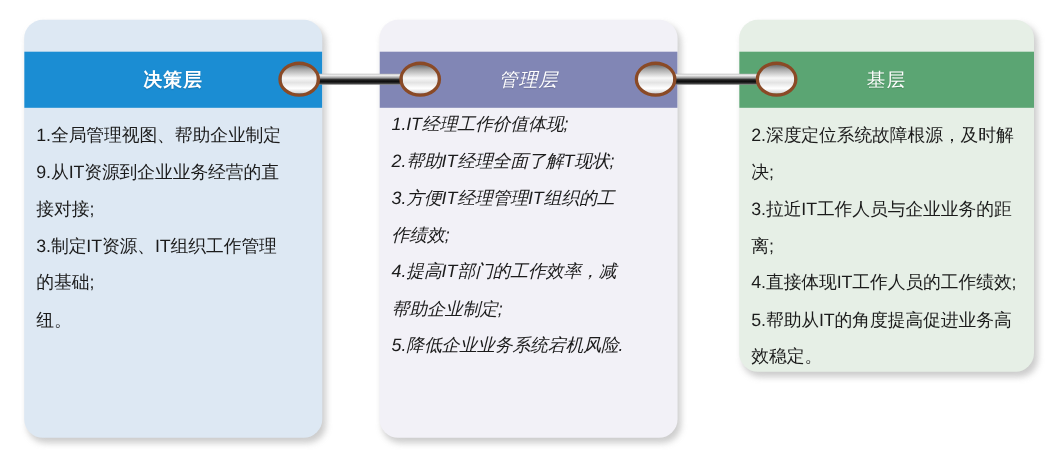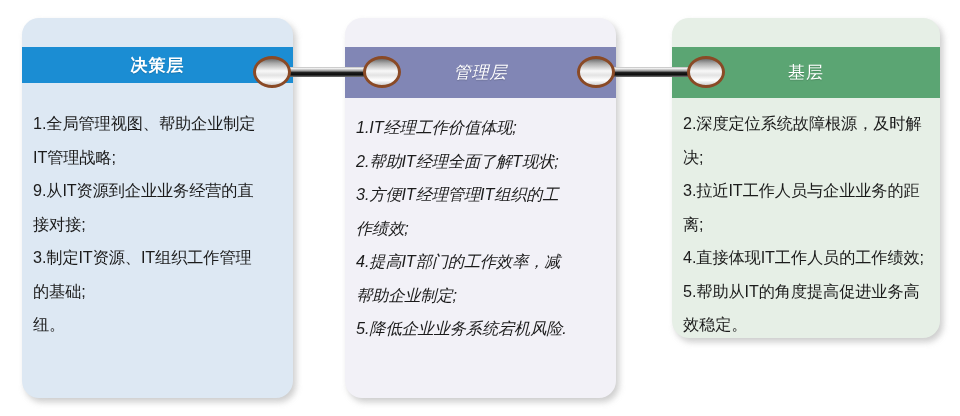--- a/index.html
+++ b/index.html
@@ -55,39 +55,39 @@
     color: #1b1b1b;
     white-space: nowrap;
     letter-spacing: -0.1px;
   }
 
   
   #card-decision {
     left: 22px; top: 18px; width: 271px; height: 380px;
     background: #dde8f3;
   }
-  #card-decision .card-header { top: 29px; height: 36px; background: #1b8dd3; }
+  #card-decision .card-header { top: 29px; height: 51px; background: #1b8dd3; }
 
   
   #card-management {
     left: 345px; top: 18px; width: 271px; height: 380px;
     background: #f2f1f7;
     font-style: italic;
   }
   #card-management .card-header { top: 29px; height: 51px; background: #8186b5; }
 
   
   #card-base {
     left: 672px; top: 18px; width: 268px; height: 320px;
     background: #e6efe6;
   }
   #card-base .card-header { top: 29px; height: 51px; background: #5ba573; }
 
   #card-decision .card-body { top: 80px; }
-  #card-management .card-body { top: 84px; }
+  #card-management .card-body { top: 70px; }
   #card-base  .card-body { top: 80px; }
 
   
   .connector {
     position: absolute;
     height: 34px;
     pointer-events: none;
   }
   .connector .bar {
     position: absolute;
@@ -122,21 +122,20 @@
 <body>
 
 <div id="stage">
 
   <div class="card" id="card-decision">
     <div class="card-header">
       <span class="card-title bold">决策层</span>
     </div>
     <div class="card-body">
       <div class="bullet-line">1.全局管理视图、帮助企业制定</div>
-      <div class="bullet-line">IT管理战略;</div>
       <div class="bullet-line">9.从IT资源到企业业务经营的直</div>
       <div class="bullet-line">接对接;</div>
       <div class="bullet-line">3.制定IT资源、IT组织工作管理</div>
       <div class="bullet-line">的基础;</div>
       <div class="bullet-line">纽。</div>
     </div>
   </div>
 
   <div class="card" id="card-management">
     <div class="card-header">

